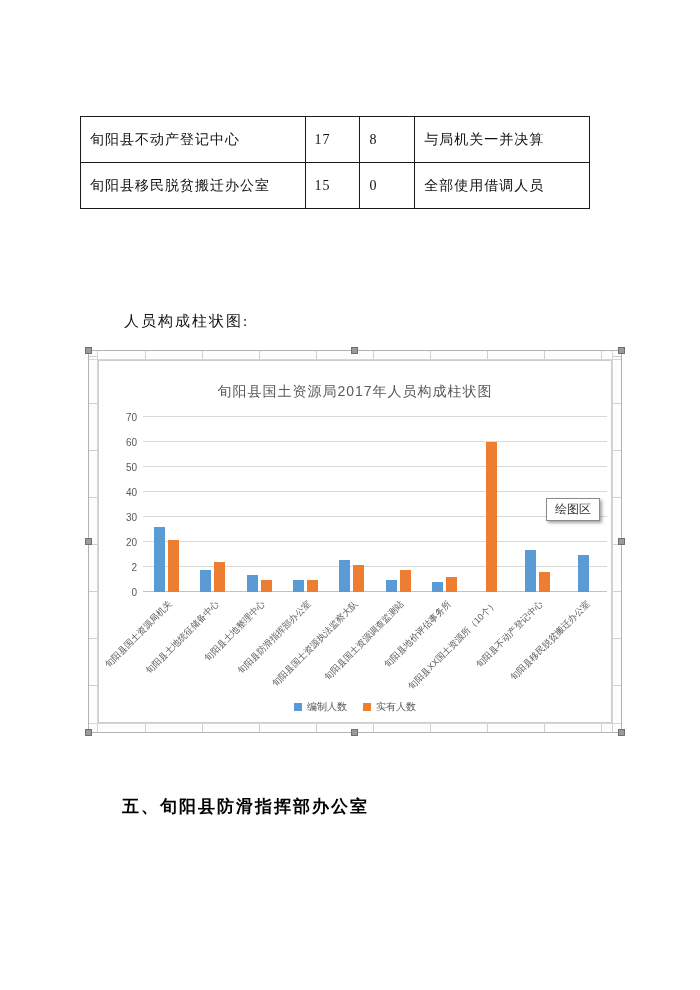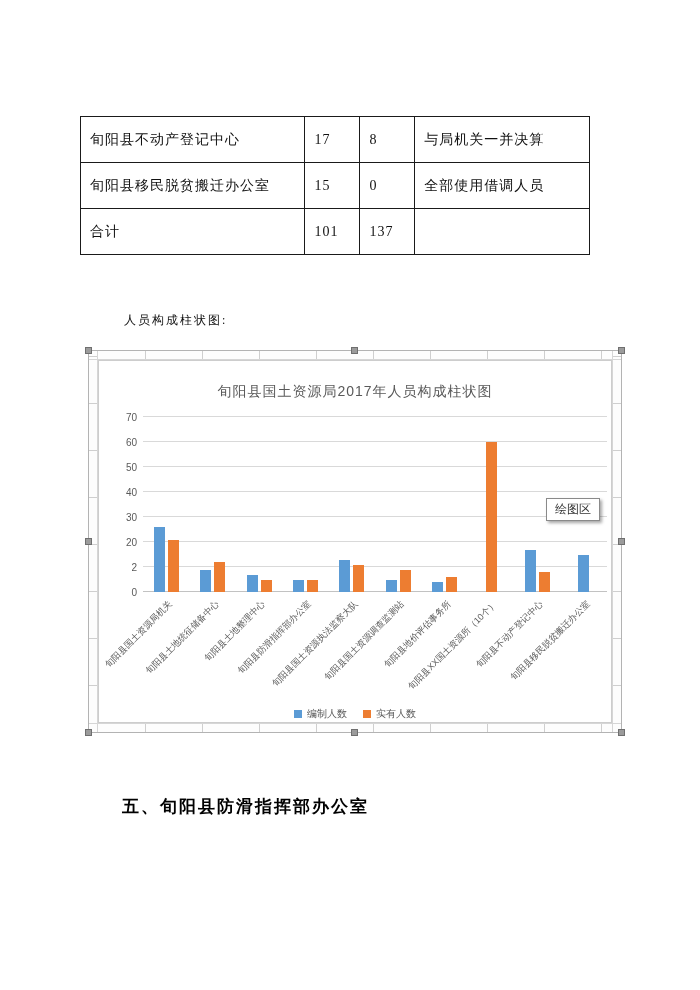--- a/index.html
+++ b/index.html
@@ -4,21 +4,21 @@
 <style>
   * { margin:0; padding:0; box-sizing:border-box; }
   body { background:#ffffff; font-family:"Liberation Serif","DejaVu Serif",serif; }
   .page { position:relative; width:700px; height:838px; background:#ffffff; margin:0 auto; overflow:hidden; }
 
   
   table.staff { position:absolute; left:80px; top:116px; width:510px; border-collapse:collapse; }
   table.staff td { border:1px solid #1a1a1a; height:46px; font-size:14px; color:#111; padding-left:9px; letter-spacing:1px; }
 
   
-  .caption { position:absolute; left:124px; top:312px; font-size:12px; color:#111; letter-spacing:2px; }
+  .caption { position:absolute; left:124px; top:312px; font-size:15px; color:#111; letter-spacing:2px; }
   .heading { position:absolute; left:122px; top:795px; font-size:17px; font-weight:bold; color:#000;
              font-family:"Liberation Sans","DejaVu Sans",sans-serif; letter-spacing:2px; }
   .page-num { position:absolute; left:0; right:0; top:857px; text-align:center; font-size:13px; color:#111; }
 
   
   .chart-object { position:absolute; left:88px; top:350px; width:534px; height:383px;
                   border:1px solid #b3b3b3; background:#fdfdfd;
                   font-family:"Liberation Sans","DejaVu Sans",sans-serif; }
   .gutter { position:absolute; }
   .gutter.top    { left:0; right:0; top:0; height:9px; border-bottom:1px solid #d6d6d6;
@@ -43,21 +43,21 @@
   .gridline.zero { background:#c2c2c2; }
   .ytick { position:absolute; left:-38px; width:32px; text-align:right; font-size:10px; color:#595959; }
   .groups { position:absolute; left:0; right:0; top:0; bottom:0; display:flex; }
   .group { flex:1 1 0; display:flex; align-items:flex-end; justify-content:center; gap:3px; }
   .bar { width:11px; }
 
   .xlabels { position:relative; margin-left:44px; width:464px; height:108px; }
   .xlab { position:absolute; top:6px; white-space:nowrap; font-size:9px; color:#595959;
           transform:rotate(-45deg); transform-origin:100% 0; }
 
-  .legend { display:flex; justify-content:center; align-items:center; gap:16px; margin-top:7px; }
+  .legend { display:flex; justify-content:center; align-items:center; gap:16px; margin-top:0px; }
   .legend-item { display:flex; align-items:center; gap:5px; font-size:10px; color:#595959; }
   .swatch { width:8px; height:8px; display:inline-block; }
 
   .plot-tooltip { position:absolute; left:457px; top:147px; z-index:7; background:#ffffff;
                   border:1px solid #8a8a8a; box-shadow:2px 2px 3px rgba(0,0,0,0.35);
                   padding:2px 8px; font-size:12px; color:#333; white-space:nowrap; }
 </style>
 </head>
 <body>
 
@@ -75,26 +75,20 @@
         <td>旬阳县不动产登记中心</td>
         <td>17</td>
         <td>8</td>
         <td>与局机关一并决算</td>
       </tr>
       <tr>
         <td>旬阳县移民脱贫搬迁办公室</td>
         <td>15</td>
         <td>0</td>
         <td>全部使用借调人员</td>
-      </tr>
-      <tr>
-        <td>合计</td>
-        <td>101</td>
-        <td>137</td>
-        <td></td>
       </tr>
     </tbody>
   </table>
 
   <div class="caption">人员构成柱状图:</div>
 
   <div class="chart-object">
     <div class="gutter top"></div>
     <div class="gutter bottom"></div>
     <div class="gutter left"></div>

